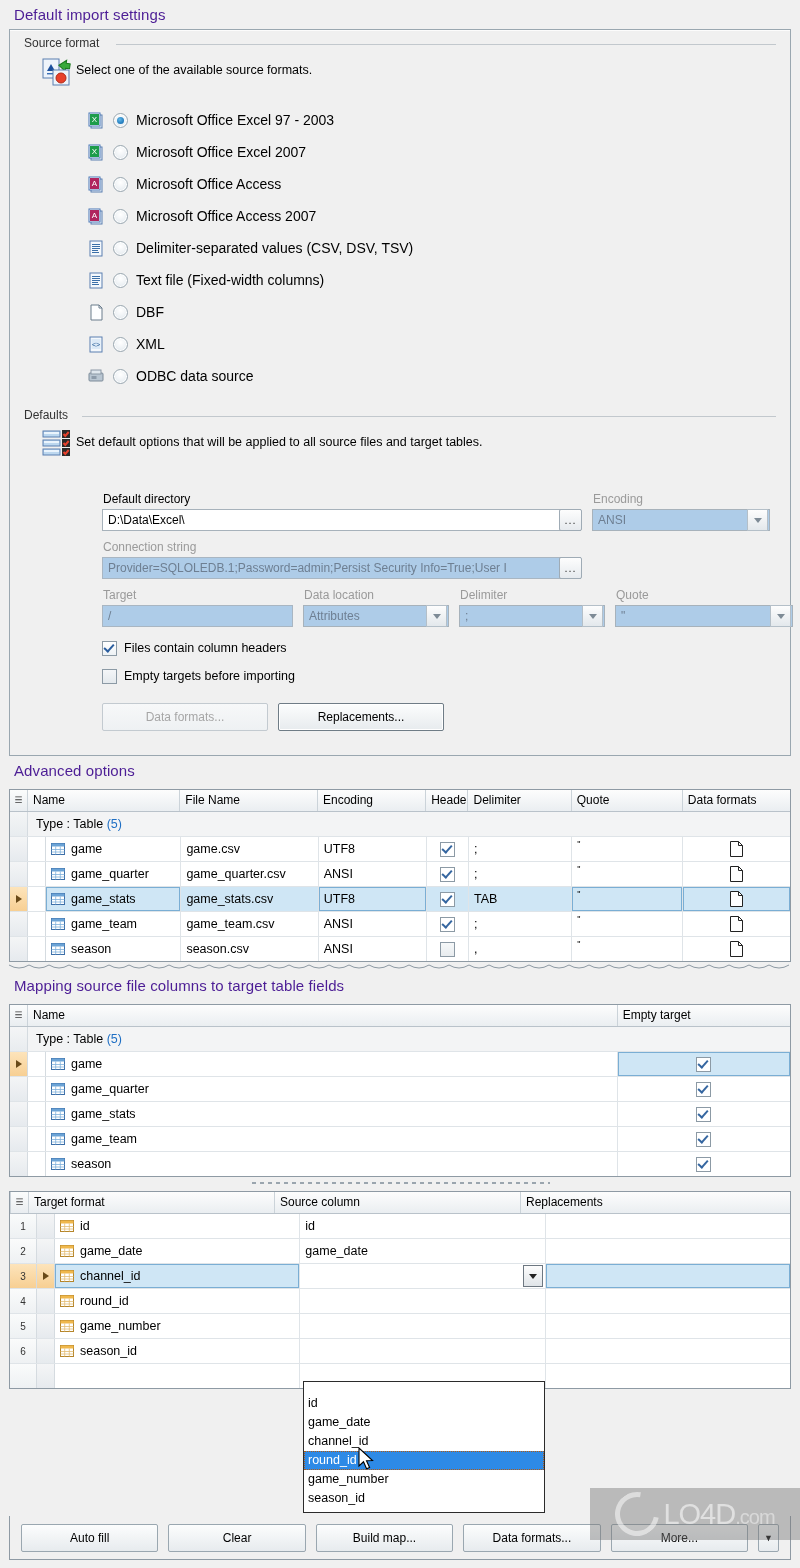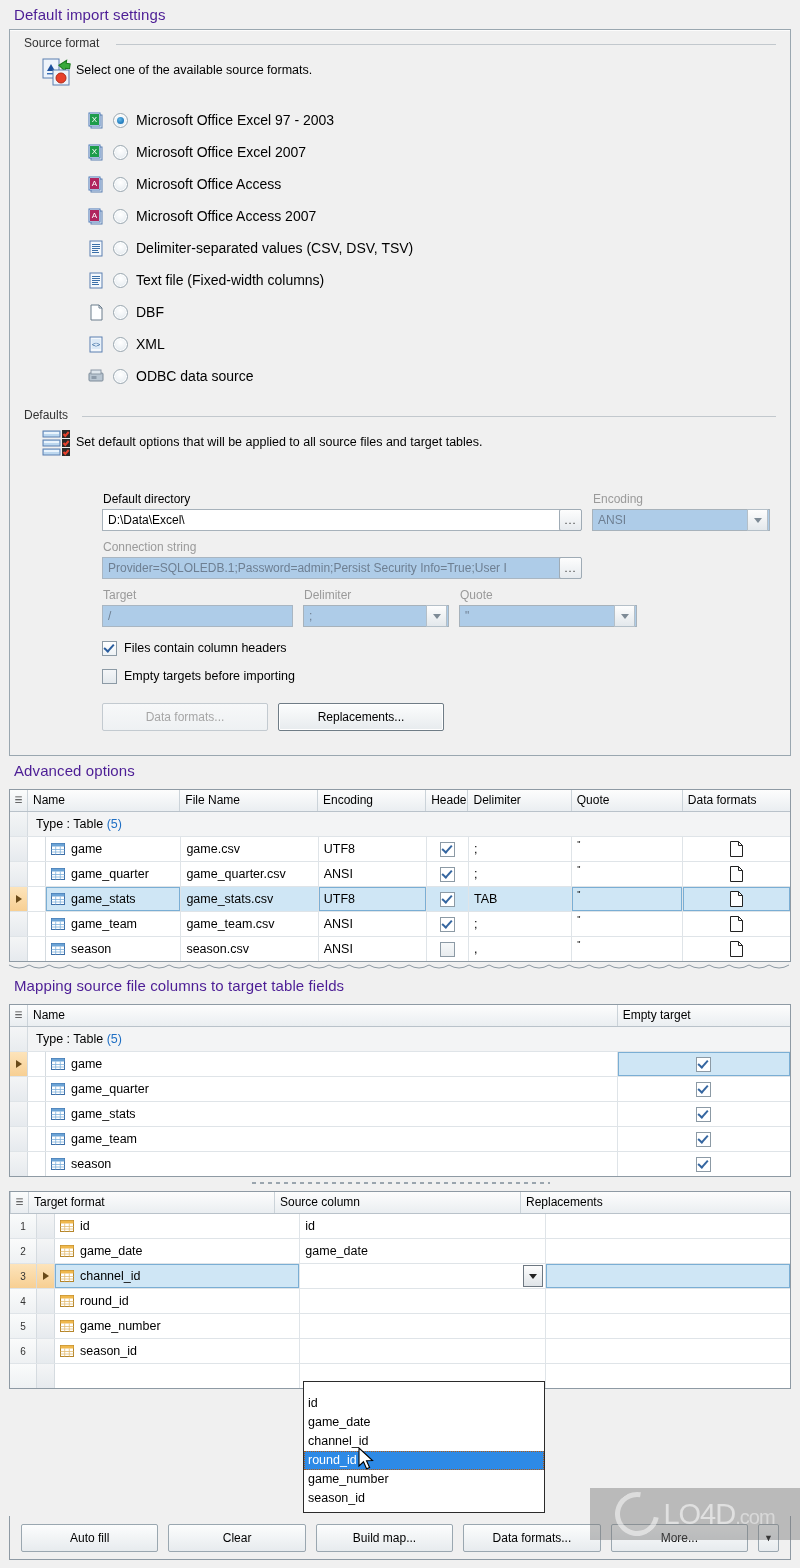--- a/index.html
+++ b/index.html
@@ -436,20 +436,29 @@
             </div>
           </div>
         </div>
 
         <div class="frow">
           <div class="fcol" style="width:191px;">
             <div class="flabel dim">Target</div>
             <div class="inp dis" style="width:191px;">/</div>
           </div>
           <div class="fcol" style="width:146px;">
+            <div class="flabel dim">Data location</div>
+            <div class="combo" style="width:146px;">
+              <span class="cval">Attributes</span>
+              <span class="carrow">
+                  <i></i>
+                </span>
+            </div>
+          </div>
+          <div class="fcol" style="width:146px;">
             <div class="flabel dim">Delimiter</div>
             <div class="combo" style="width:146px;">
               <span class="cval">;</span>
               <span class="carrow">
                   <i></i>
                 </span>
             </div>
           </div>
           <div class="fcol" style="width:178px;">
             <div class="flabel dim">Quote</div>

